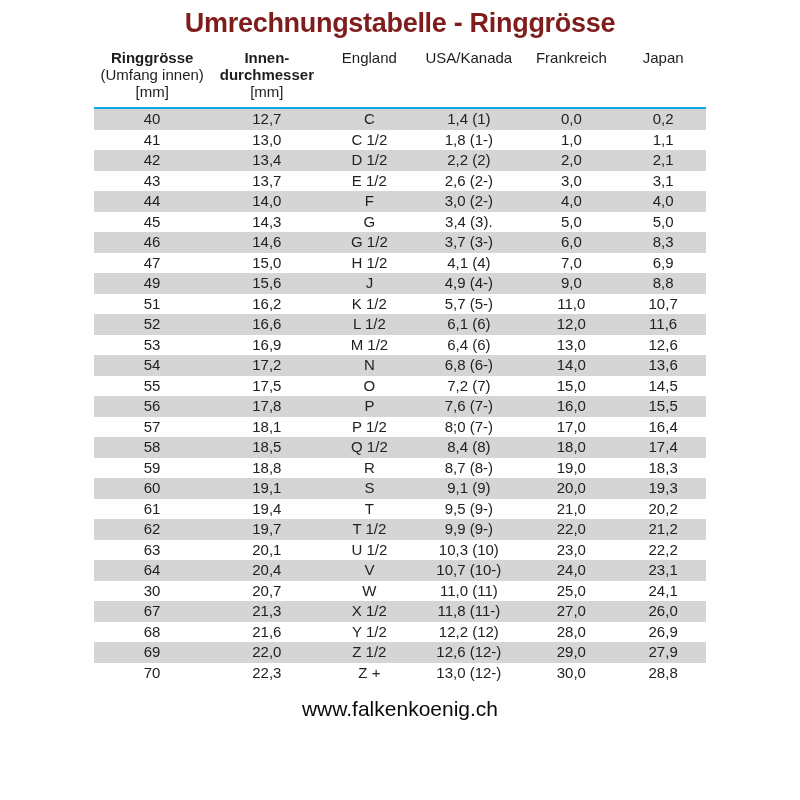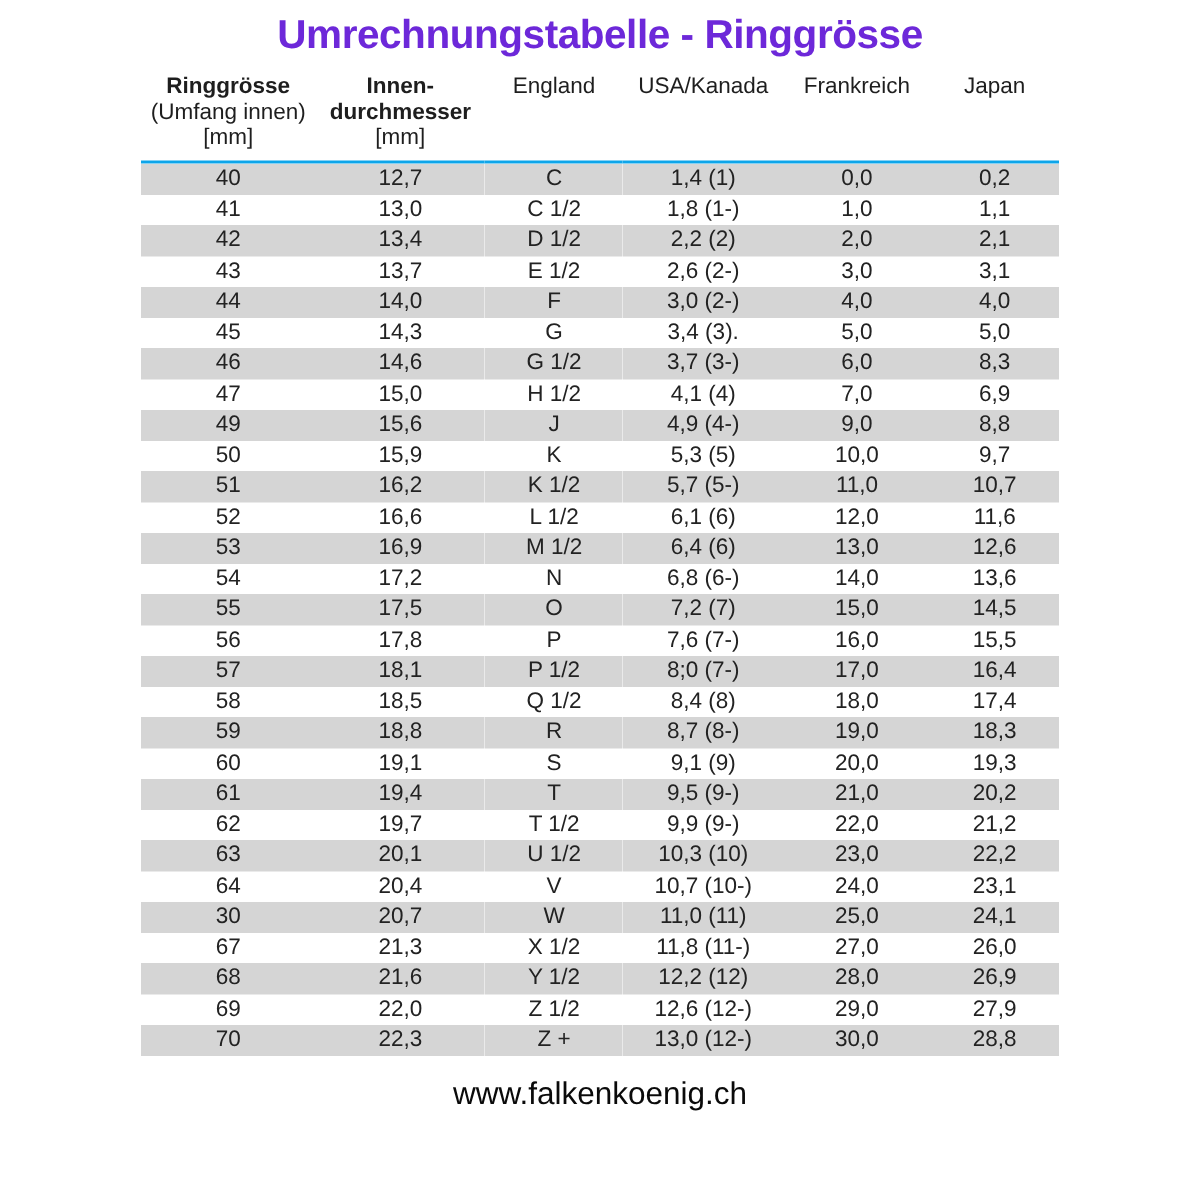--- a/index.html
+++ b/index.html
@@ -14,21 +14,21 @@
     font-family: "Liberation Sans", "DejaVu Sans", sans-serif;
     color: #1e1e1e;
     overflow: hidden;
     box-sizing: border-box;
   }
   .title {
     text-align: center;
     font-size: 27px;
     font-weight: 700;
     letter-spacing: -0.3px;
-    color: #6d28d9;
+    color: #7f1d1d;
     margin: 8px 0 10px 0;
     line-height: 1.15;
   }
   table.ring-table {
     width: 612px;
     margin: 0 auto;
     border-collapse: collapse;
     table-layout: fixed;
   }
   col.c0 { width: 19%; }
@@ -184,28 +184,20 @@
         </tr>
         <tr>
           <td>49</td>
           <td>15,6</td>
           <td>J</td>
           <td>4,9 (4-)</td>
           <td>9,0</td>
           <td>8,8</td>
         </tr>
         <tr>
-          <td>50</td>
-          <td>15,9</td>
-          <td>K</td>
-          <td>5,3 (5)</td>
-          <td>10,0</td>
-          <td>9,7</td>
-        </tr>
-        <tr>
           <td>51</td>
           <td>16,2</td>
           <td>K 1/2</td>
           <td>5,7 (5-)</td>
           <td>11,0</td>
           <td>10,7</td>
         </tr>
         <tr>
           <td>52</td>
           <td>16,6</td>

